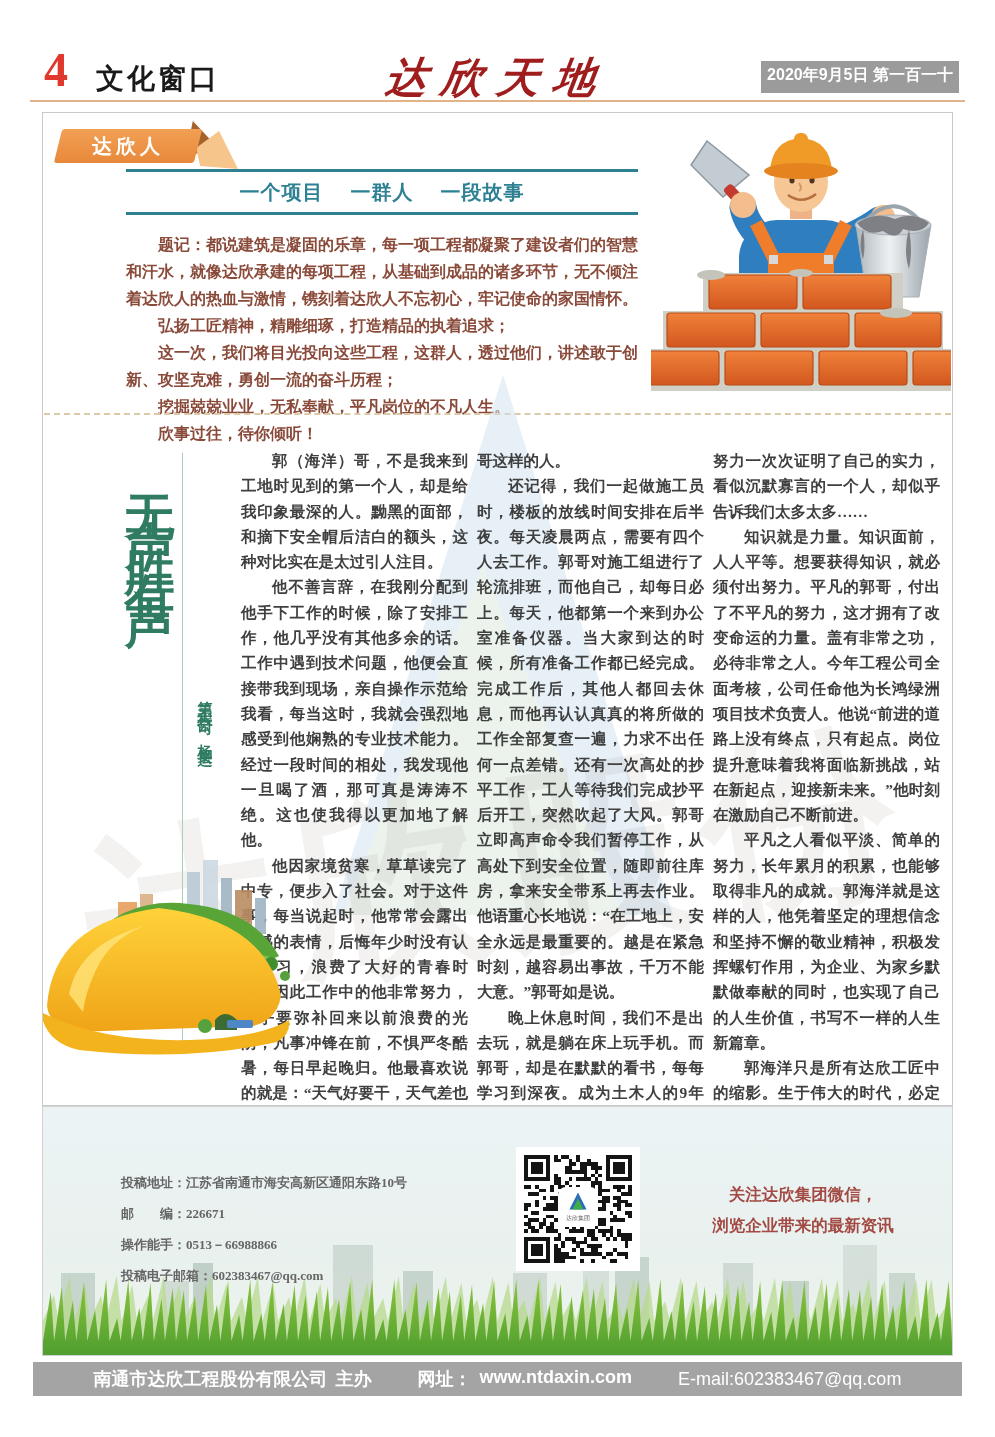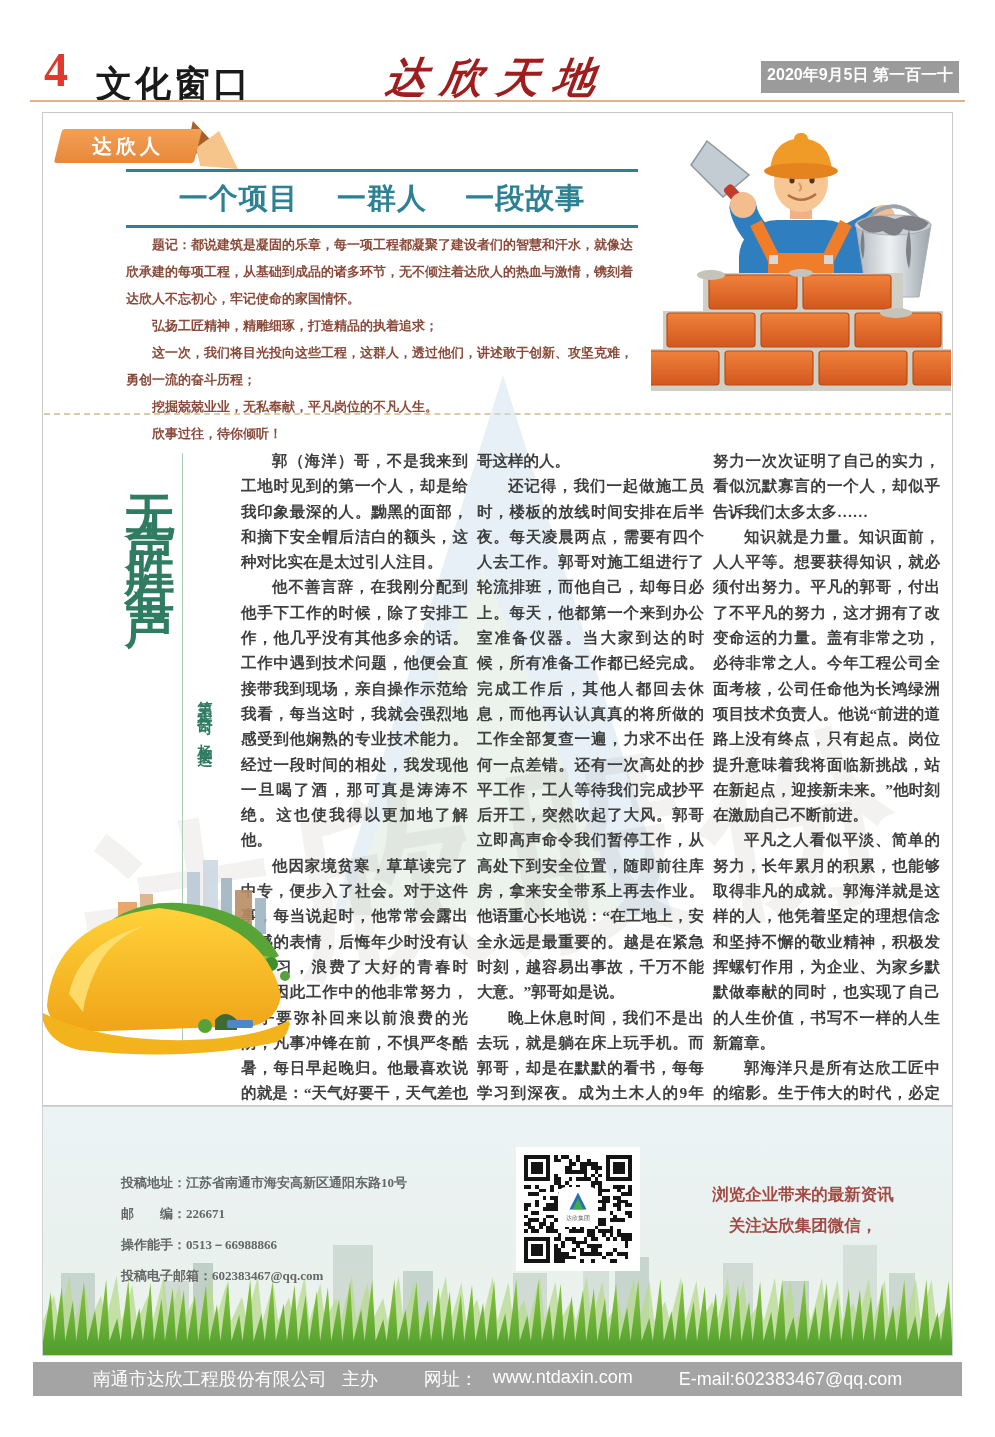--- a/index.html
+++ b/index.html
@@ -1,20 +1,20 @@
 <!DOCTYPE html>
 <html><head>
 <meta charset="utf-8">
 <style>
   html,body{margin:0;padding:0;background:#fff;}
   .page{position:relative;width:995px;height:1437px;background:#fff;overflow:hidden;
         font-family:"Liberation Serif",serif;color:#3f3f3f;}
   
   .page-num{position:absolute;left:44px;top:46px;font-size:48px;line-height:48px;font-weight:bold;color:#e0382c;}
-  .section-title{position:absolute;left:96px;top:60px;font-size:36px;font-weight:bold;color:#1a1a1a;letter-spacing:3px;}
+  .section-title{position:absolute;left:96px;top:60px;font-size:28px;font-weight:bold;color:#1a1a1a;letter-spacing:3px;}
   .masthead{position:absolute;left:0;right:0;top:50px;text-align:center;font-size:42px;font-weight:bold;
             color:#a01d1d;letter-spacing:14px;transform:skewX(-8deg);font-style:italic;}
   .date-badge{position:absolute;left:761px;top:61px;width:198px;height:32px;background:#9b9b9b;color:#fff;
               font-family:"Liberation Sans",sans-serif;font-size:16px;font-weight:bold;text-align:center;line-height:28px;}
   .header-rule{position:absolute;left:30px;top:100px;width:935px;height:2px;background:#e2b288;}
   
   .content-box{position:absolute;left:42px;top:112px;width:909px;height:992px;border:1px solid #c9c9c9;
                background:#fff;overflow:hidden;}
   
   .daxin-badge{position:absolute;left:15px;top:8px;width:190px;height:46px;}
@@ -22,24 +22,24 @@
       background:linear-gradient(180deg,#f2a055,#e8883a);transform:skewX(-14deg);border-radius:3px;}
   .daxin-badge .ribbon span{display:block;transform:skewX(14deg);color:#fff;font-size:20px;font-weight:bold;
       text-align:center;line-height:34px;letter-spacing:4px;font-family:"Liberation Sans",sans-serif;}
   .daxin-badge .fold-dark{position:absolute;left:128px;top:0;width:34px;height:34px;background:#a6622b;
       clip-path:polygon(0 100%,20% 0,100% 85%);}
   .daxin-badge .fold-light{position:absolute;left:138px;top:10px;width:42px;height:38px;background:#f6c58c;
       clip-path:polygon(0 45%,55% 0,100% 100%,10% 92%);}
   
   .feature-title-wrap{position:absolute;left:83px;top:56px;width:512px;}
   .feature-title-wrap .rule{height:3px;background:#2d8193;}
-  .feature-title{margin:0;padding:7px 0 6px 0;text-align:center;font-size:29px;font-weight:bold;
+  .feature-title{margin:0;padding:7px 0 6px 0;text-align:center;font-size:20px;font-weight:bold;
                  color:#2d8193;letter-spacing:1px;}
   .intro{position:absolute;left:83px;top:118px;width:518px;color:#8a4a3a;font-weight:bold;
-         font-size:13px;line-height:27px;}
+         font-size:16px;line-height:27px;}
   .intro p{margin:0;text-indent:2em;}
   
   .worker-illu{position:absolute;left:608px;top:12px;width:300px;height:275px;}
   .helmet-illu{position:absolute;left:-4px;top:731px;width:272px;height:215px;}
   .dashed-sep{position:absolute;left:1px;top:300px;width:907px;border-top:2px dashed #dcc9a6;}
   
   .wm-triangles{position:absolute;left:290px;top:262px;width:340px;height:540px;opacity:.5;}
   .wm-text{position:absolute;left:40px;top:630px;width:760px;font-size:195px;font-weight:bold;
            color:rgba(160,150,140,0.12);letter-spacing:12px;transform:rotate(-9deg);white-space:nowrap;pointer-events:none;}
   
@@ -63,21 +63,21 @@
   .qr-logo{position:absolute;left:44px;top:42px;width:36px;height:36px;background:#fff;border-radius:6px;
            box-shadow:0 0 0 2px #fff;text-align:center;}
   .qr-logo svg{position:static;width:22px;height:20px;margin-top:2px;}
   .qr-logo .qr-logo-text{font-size:6px;line-height:6px;color:#555;font-family:"Liberation Sans",sans-serif;}
   .wechat-note{position:absolute;left:620px;top:72px;width:280px;text-align:center;color:#a34a44;
                font-size:16.5px;font-weight:bold;line-height:31px;}
   
   .footer-bar{position:absolute;left:33px;top:1362px;width:929px;height:34px;background:#a4a4a4;color:#fff;
               font-family:"Liberation Sans",sans-serif;font-size:18px;display:flex;align-items:center;
               justify-content:center;gap:46px;}
-  .footer-bar .grp{display:flex;gap:15px;}
+  .footer-bar .grp{display:flex;gap:8px;font-weight:bold;}
 </style>
 </head>
 <body>
 
 <div class="page">
 
   <div class="page-num">4</div>
   <div class="section-title">文化窗口</div>
   <div class="masthead">达欣天地</div>
   <div class="date-badge">2020年9月5日  第一百一十一期</div>
@@ -558,22 +558,22 @@
       <div class="qr-logo">
         <svg viewBox="0 0 36 32">
           <polygon points="18,2 32,30 4,30" fill="#2b6cb8"></polygon>
           <polygon points="18,12 27,30 9,30" fill="#3fae49"></polygon>
         </svg>
         <div class="qr-logo-text">达欣集团</div>
       </div>
     </div>
 
     <div class="wechat-note">
+      <div>关注达欣集团微信，</div>
       <div>浏览企业带来的最新资讯</div>
-      <div>关注达欣集团微信，</div>
     </div>
   </div>
 
   <div class="footer-bar">
     <span class="grp">
       <span>南通市达欣工程股份有限公司</span>
       <span>主办</span>
     </span>
     <span class="grp">
       <span>网址：</span>

